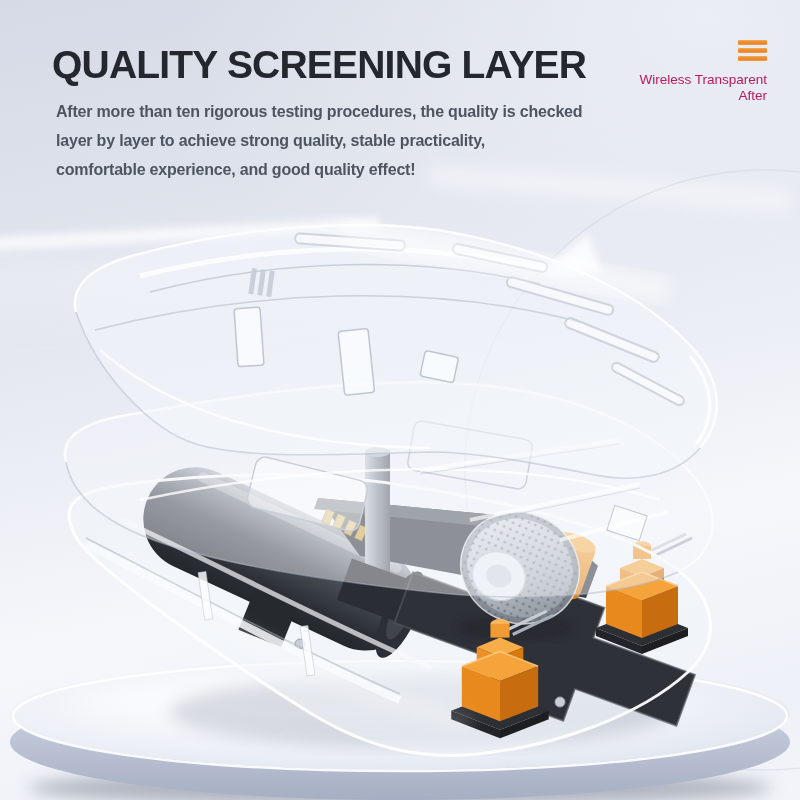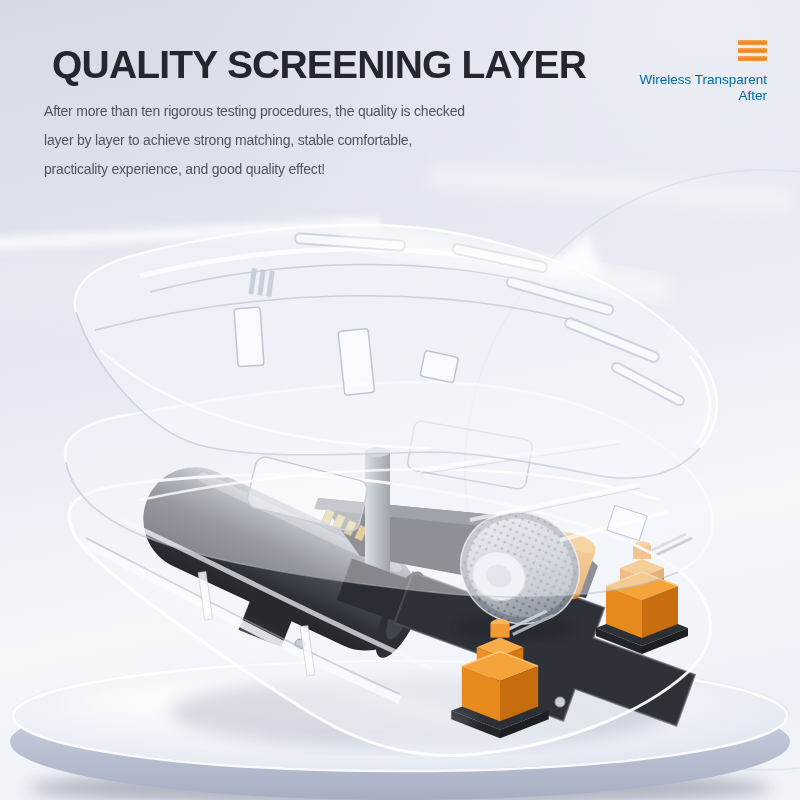--- a/index.html
+++ b/index.html
@@ -18,27 +18,27 @@
   .s2{left:-60px;top:250px;width:520px;height:90px;
       background:linear-gradient(to bottom,rgba(255,255,255,.5),rgba(255,255,255,0));
       transform:rotate(-3deg);filter:blur(14px);opacity:.55;}
   .s3{left:430px;top:168px;width:360px;height:40px;
       background:linear-gradient(to bottom,rgba(255,255,255,0),rgba(255,255,255,.65),rgba(255,255,255,0));
       transform:rotate(4deg);filter:blur(6px);opacity:.7;}
 
   header{position:absolute;left:40px;top:32px;z-index:5;}
   h1{margin:12px;font-size:39px;line-height:41px;font-weight:700;
      letter-spacing:-.8px;color:#24272e;}
-  .desc{margin:9px 0 0 4px;font-size:14px;line-height:29px;color:#4f5560;letter-spacing:-.2px;font-weight:400;}
+  .desc{margin:9px 0 0 16px;font-size:16px;line-height:29px;color:#4f5560;letter-spacing:-.2px;font-weight:700;}
 
   .brand{position:absolute;right:33px;top:40px;z-index:5;text-align:right;}
   .bars{display:flex;flex-direction:column;align-items:flex-end;}
   .bars i{display:block;width:29px;height:5px;margin-bottom:3px;border-radius:1px;
      background:linear-gradient(180deg,#f6aa58 0%,#ec8322 55%,#f09a4b 100%);}
-  .brand-text{margin-top:8px;font-size:13.5px;line-height:16px;color:#0369a1;}
+  .brand-text{margin-top:8px;font-size:13.5px;line-height:16px;color:#be185d;}
 
   svg{position:absolute;left:0;top:0;z-index:1;}
 </style>
 </head>
 <body>
 
 <div class="stage">
 
   <div class="bg-streak s1"></div>
   <div class="bg-streak s2"></div>
@@ -237,21 +237,21 @@
 
     <g fill="rgba(250,252,255,.8)" stroke="#bfc6d1" stroke-width="1.5">
       <rect x="-13" y="0" width="26" height="58" rx="3" transform="translate(247,308) rotate(-4)"></rect>
       <rect x="-15" y="0" width="30" height="64" rx="3" transform="translate(353,330) rotate(-6)"></rect>
       <rect x="-17" y="0" width="34" height="26" rx="3" transform="translate(442,354) rotate(12)"></rect>
     </g>
   </svg>
 
   <header>
     <h1><span>QUALITY SCREENING LAYER</span><br></h1>
-    <p class="desc"><span>After more than ten rigorous testing procedures, the quality is checked</span><br><span>layer by layer to achieve strong matching, stable comfortable,</span><br><span>practicality experience, and good quality effect!</span></p>
+    <p class="desc"><span>After more than ten rigorous testing procedures, the quality is checked</span><br><span>layer by layer to achieve strong quality, stable practicality,</span><br><span>comfortable experience, and good quality effect!</span></p>
   </header>
 
   <div class="brand">
     <div class="bars">
       <i></i>
         <i></i>
         <i></i>
     </div>
     <div class="brand-text"><span>Wireless Transparent</span><br><span>After</span></div>
   </div>

